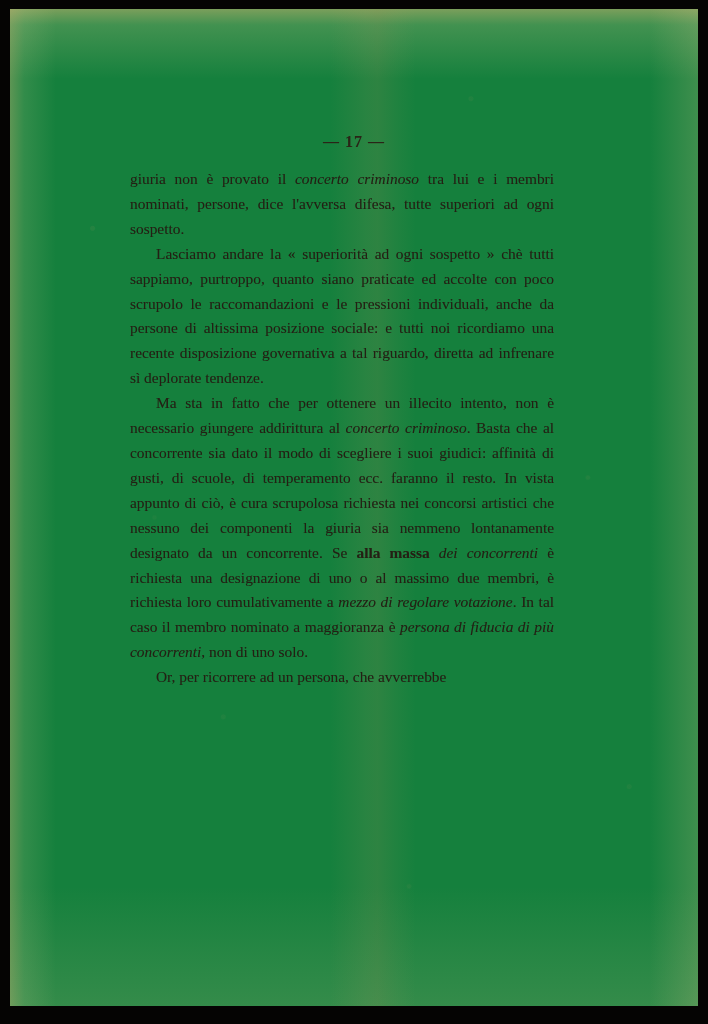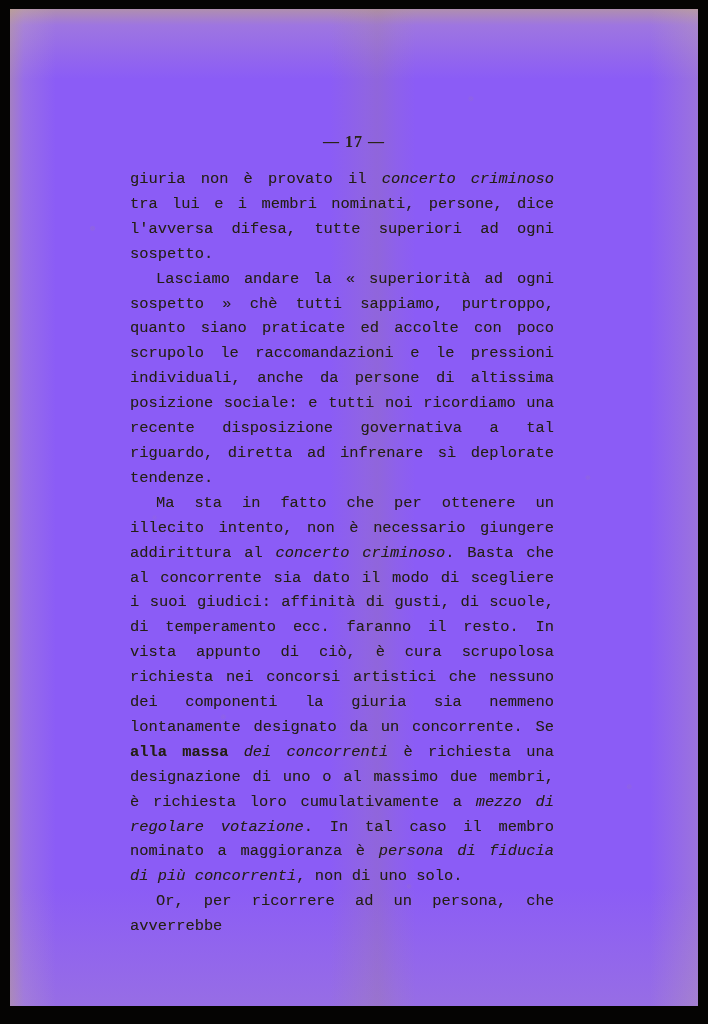--- a/index.html
+++ b/index.html
@@ -24,21 +24,21 @@
     overflow: hidden;
   }
 
   
   .page-sheet {
     position: absolute;
     left: 10px;
     top: 9px;
     width: 688px;
     height: 997px;
-    background: #8b5cf6;
+    background: #15803d;
     overflow: hidden;
   }
 
   
   .paper-tone-v {
     position: absolute;
     inset: 0;
     background: linear-gradient(to bottom,
         rgba(206,184,116,0.55) 0px,
         rgba(226,209,148,0.22) 16px,
@@ -125,21 +125,20 @@
   em {
     font-style: italic;
   }
   strong {
     font-weight: bold;
   }
 
   
   .text-block {
     text-shadow: 0 0 0.4px rgba(36,31,20,0.32);
-    font-family: Liberation Mono, monospace;
   }
 </style>
 </head>
 <body>
 
 <div class="scan">
 
   <div class="page-sheet">
 
     <div class="paper-tone-v"></div>

